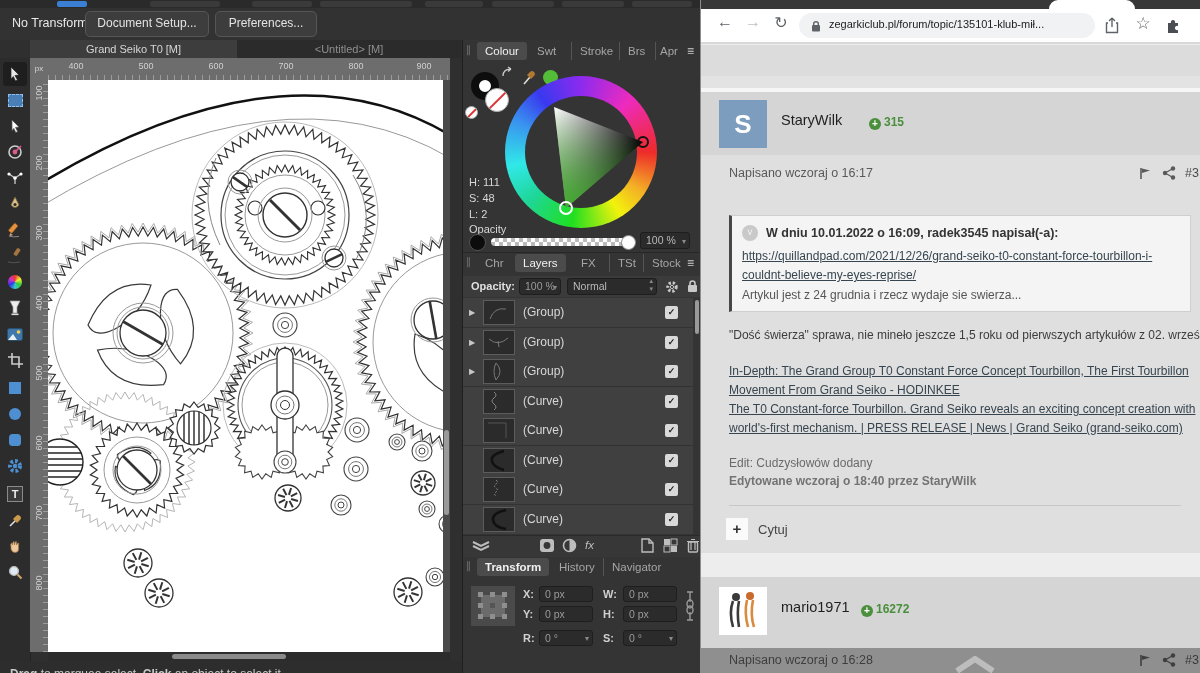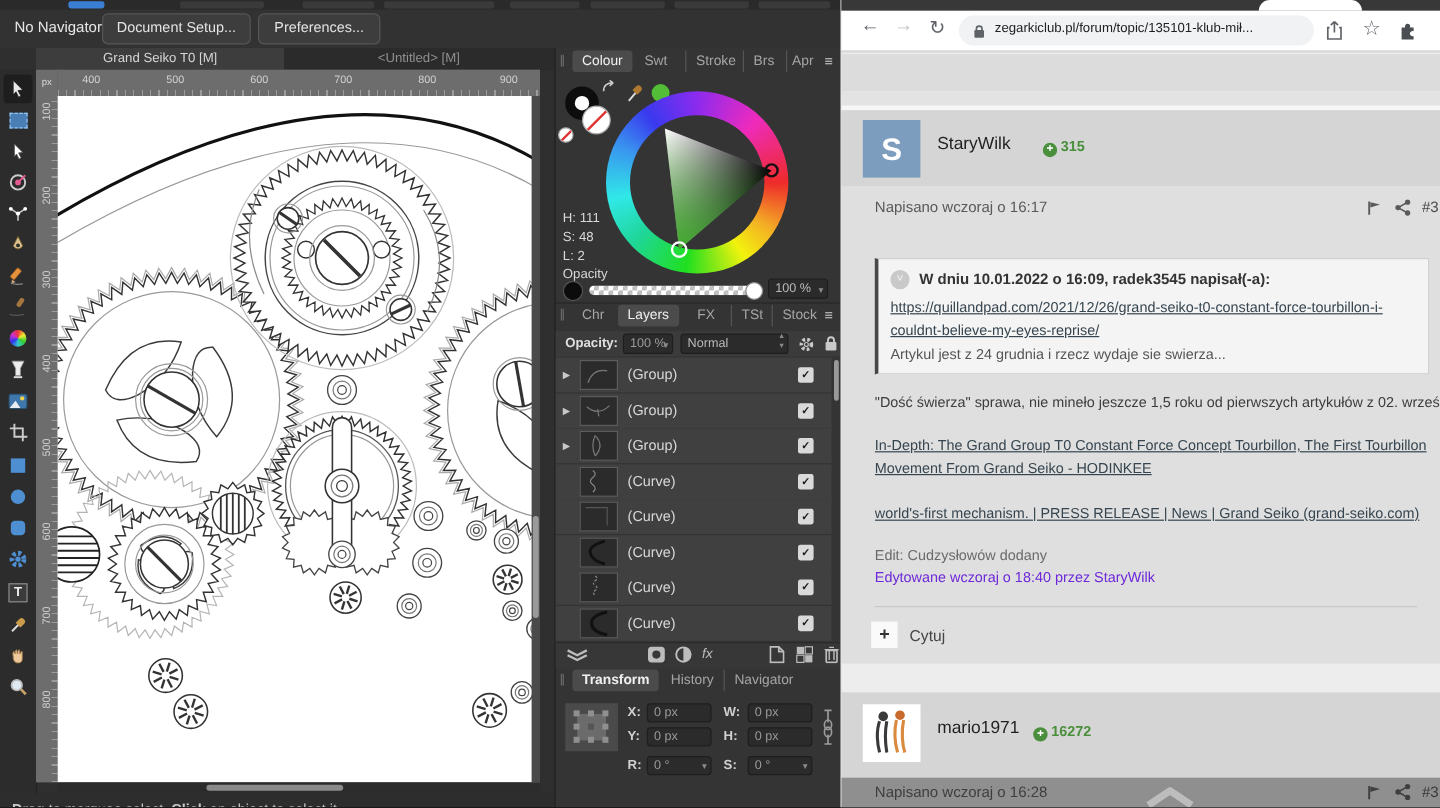--- a/index.html
+++ b/index.html
@@ -86,21 +86,21 @@
       <div class="tsfrag" style="left:150px;width:70px"></div>
       <div class="tsfrag" style="left:252px;width:60px"></div>
       <div class="tsfrag" style="left:320px;width:92px"></div>
       <div class="tsfrag" style="left:425px;width:58px"></div>
       <div class="tsfrag" style="left:492px;width:62px"></div>
       <div class="tsfrag" style="left:562px;width:62px"></div>
       <div class="tsfrag" style="left:632px;width:60px"></div>
     </div>
 
     <div id="appheader">
-      <span id="no-sel">No Navigator</span>
+      <span id="no-sel">No Transform</span>
       <div class="appbtn" style="left:85px;width:122px">Document Setup...</div>
       <div class="appbtn" style="left:215px;width:100px">Preferences...</div>
     </div>
 
     <div id="doctabs">
       <div class="doctab on" style="left:0;width:207px">Grand Seiko T0 [M]</div>
       <div class="doctab off" style="left:207px;width:224px">&lt;Untitled&gt; [M]</div>
     </div>
 
     <div id="tools">
@@ -660,24 +660,25 @@
           <div style="position:absolute;left:10px;top:9px;width:16px;height:16px;border-radius:50%;background:#c9c9c9;color:#f4f4f4;font-size:10px;text-align:center;line-height:15px">˅</div>
           <span style="position:absolute;left:34px;top:10px;font-size:12.5px;font-weight:bold;color:#333">W dniu 10.01.2022 o 16:09, radek3545 napisał(-a):</span>
           <span class="ftxt flink" style="position:absolute;left:10px;top:33px">https://quillandpad.com/2021/12/26/grand-seiko-t0-constant-force-tourbillon-i-</span>
           <span class="ftxt flink" style="position:absolute;left:10px;top:52px">couldnt-believe-my-eyes-reprise/</span>
           <span class="ftxt" style="position:absolute;left:10px;top:72px;color:#555">Artykul jest z 24 grudnia i rzecz wydaje sie swierza...</span>
         </div>
 
         <span class="bodyline ftxt" style="top:236px">"Dość świerza" sprawa, nie mineło jeszcze 1,5 roku od pierwszych artykułów z 02. wrześ</span>
         <span class="bodyline ftxt flink" style="top:272px">In-Depth: The Grand Group T0 Constant Force Concept Tourbillon, The First Tourbillon</span>
         <span class="bodyline ftxt flink" style="top:291px">Movement From Grand Seiko - HODINKEE</span>
+        <span class="bodyline ftxt flink" style="top:310px">The T0 Constant-force Tourbillon. Grand Seiko reveals an exciting concept creation with</span>
         <span class="bodyline ftxt flink" style="top:329px">world's-first mechanism. | PRESS RELEASE | News | Grand Seiko (grand-seiko.com)</span>
 
         <span class="ftxt" style="position:absolute;left:28px;top:364px;color:#6a6a6a">Edit: Cudzysłowów dodany</span>
-        <span class="ftxt" style="position:absolute;left:28px;top:382px;font-weight:normal;color:#6d28d9">Edytowane wczoraj o 18:40 przez StaryWilk</span>
+        <span class="ftxt" style="position:absolute;left:28px;top:382px;font-weight:bold;color:#737373">Edytowane wczoraj o 18:40 przez StaryWilk</span>
         <div style="position:absolute;left:28px;top:413px;width:452px;height:1px;background:#c8c8c8"></div>
         <div style="position:absolute;left:25px;top:426px;width:22px;height:22px;background:#fafafa;color:#333;font-size:15px;font-weight:bold;text-align:center;line-height:22px">+</div>
         <span style="position:absolute;left:57px;top:430px;font-size:13px;color:#444">Cytuj</span>
       </div>
 
       <div class="postblock" style="top:533px;height:71px;background:#d5d5d5">
         <div class="avatar" style="top:10px;background:#fff">
           <svg width="48" height="48">
               <rect width="48" height="48" fill="#fff"></rect>
               <circle cx="17" cy="10" r="4" fill="#3a3a3a"></circle>

